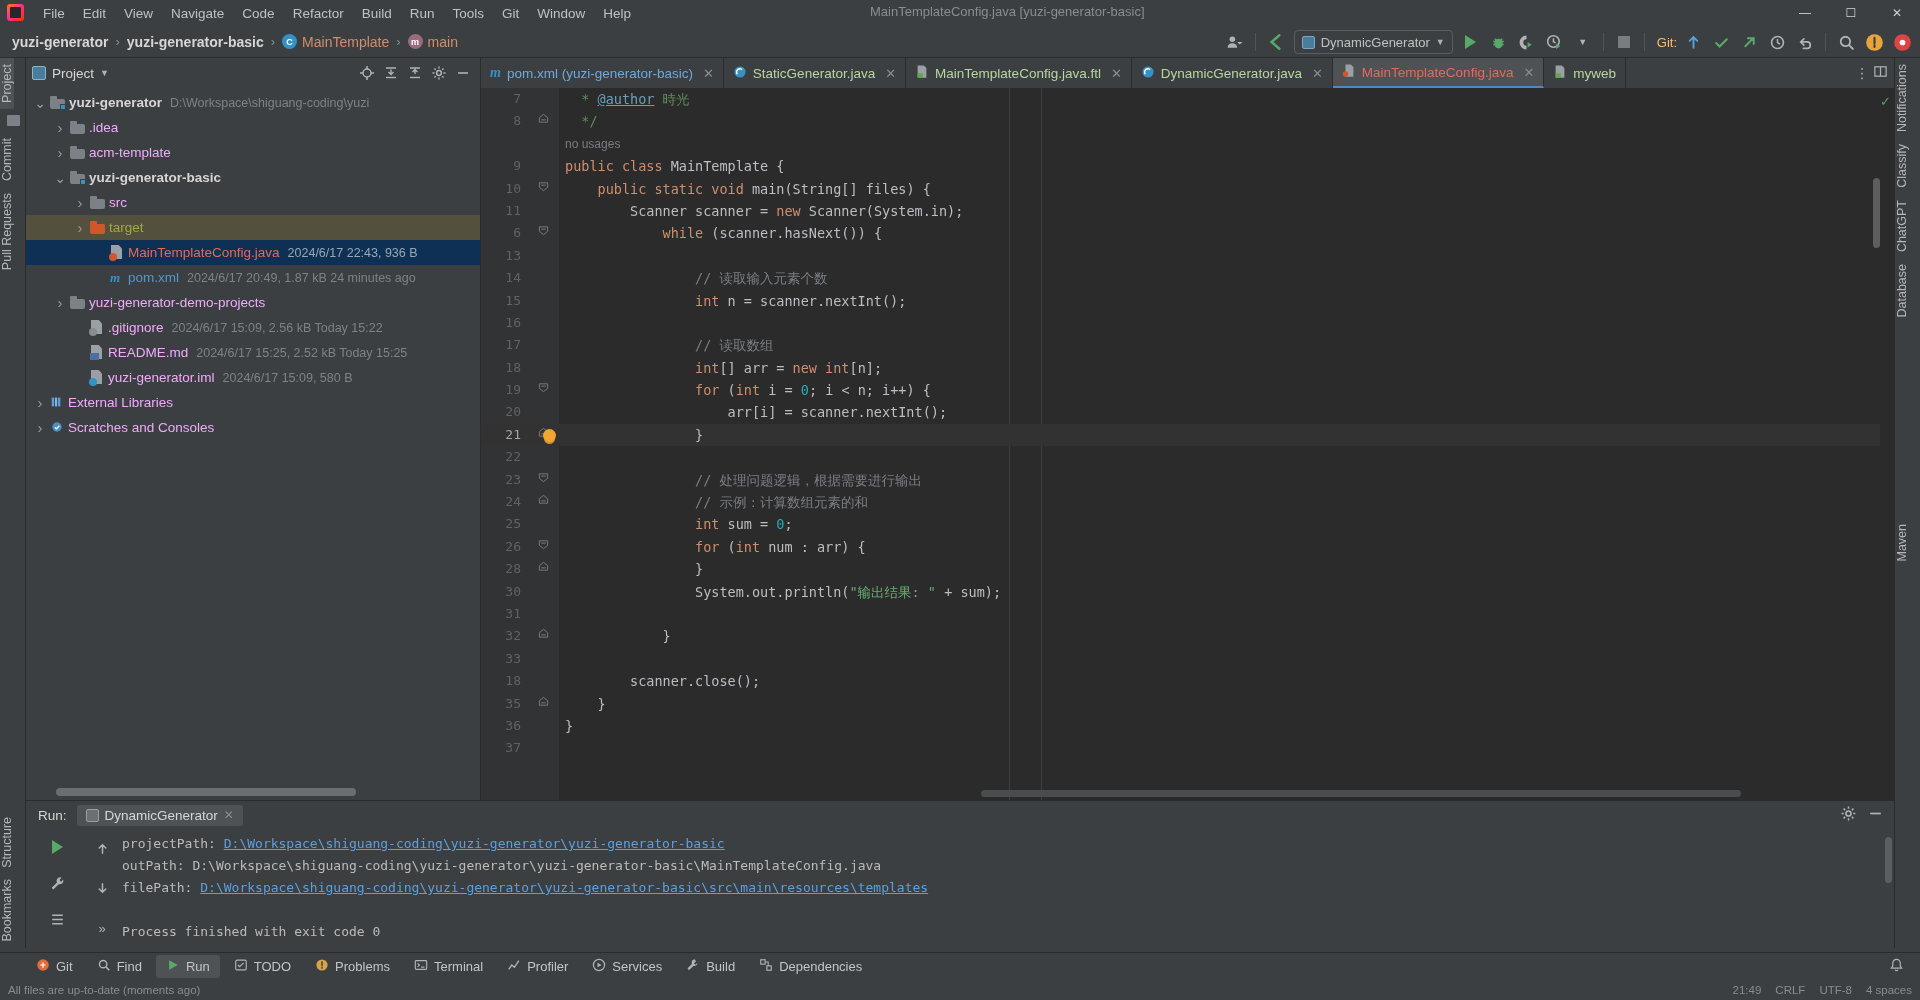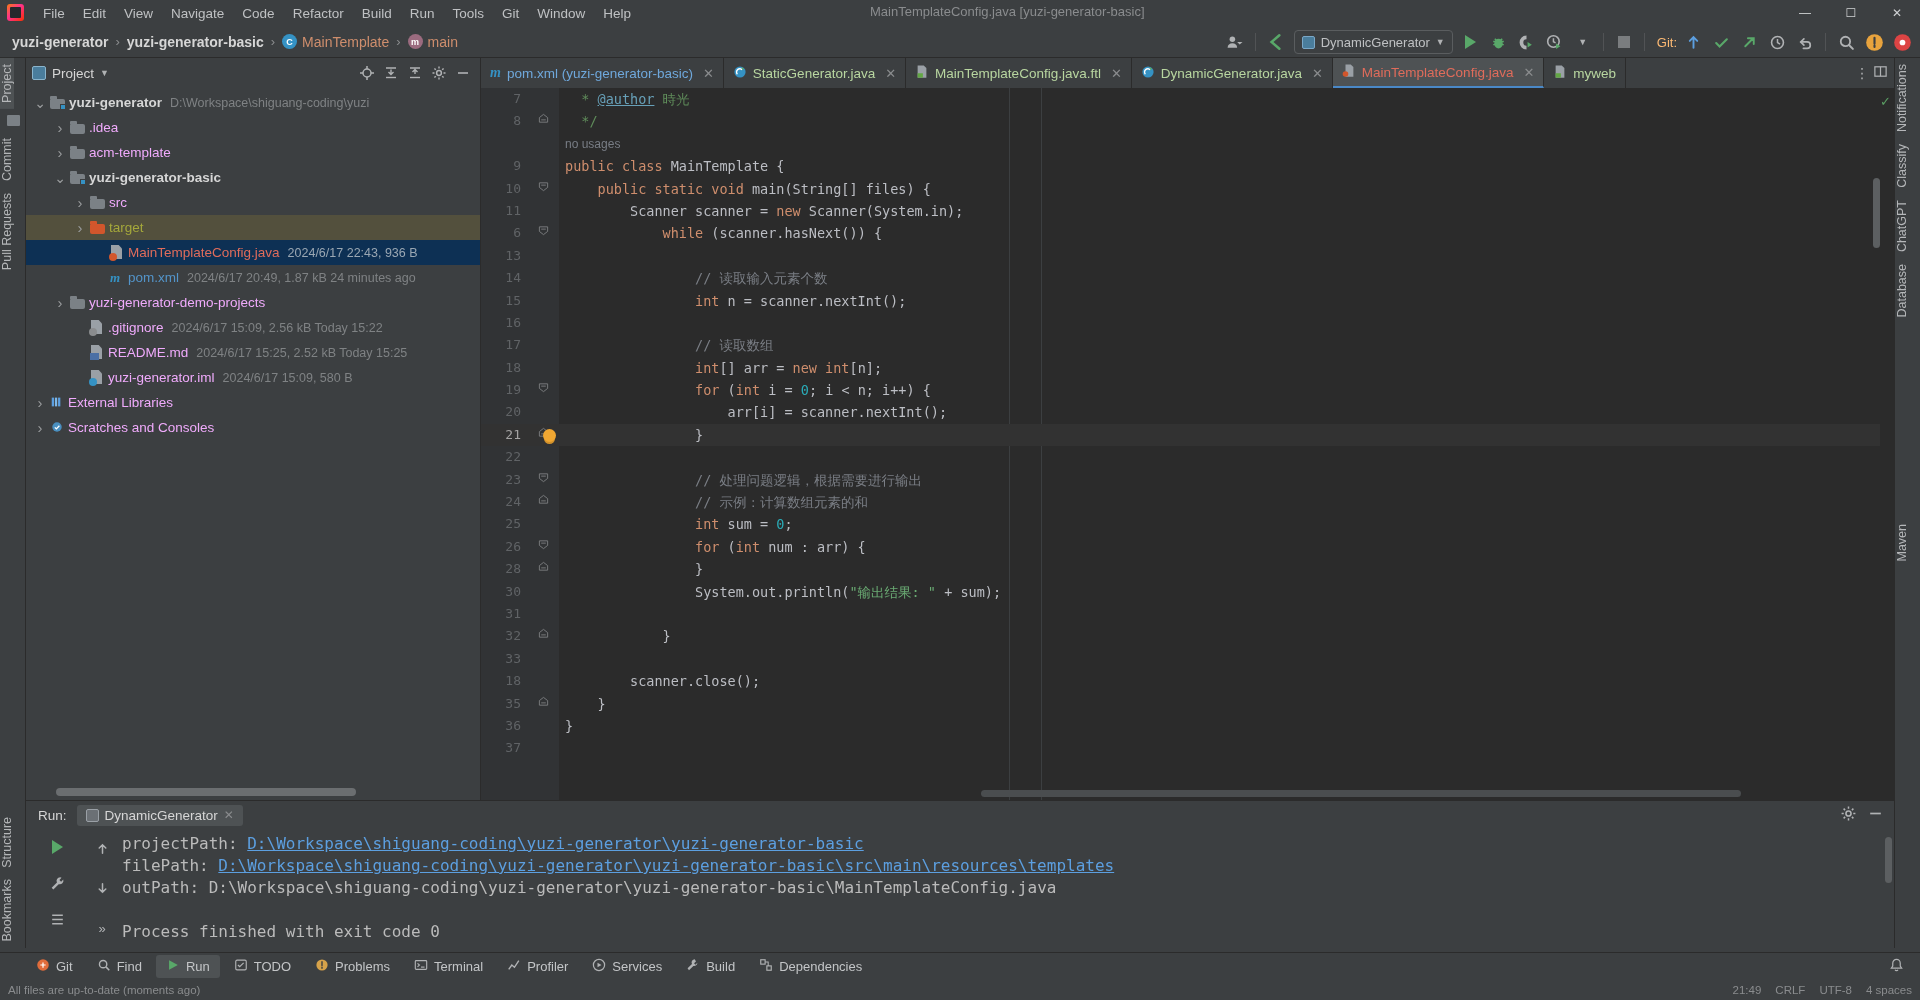--- a/index.html
+++ b/index.html
@@ -184,21 +184,21 @@
   .run-tab .ic { width:13px;height:13px;border:1.6px solid #9aa0a6; border-radius:2px; background:#6b7075; }
   .run-head-right { margin-left:auto; display:flex; align-items:center; gap:10px; padding-right:10px; color:#b0b2b4; }
 
   .run-side { position:absolute; left:0; top:28px; width:62px; bottom:0; display:flex; flex-direction:column;
     align-items:center; padding-top:6px; gap:12px; }
   .rs { width:26px; height:26px; display:flex; align-items:center; justify-content:center; color:#b0b2b4; }
   .run-side2 { position:absolute; left:62px; top:28px; width:28px; bottom:0; display:flex; flex-direction:column;
     align-items:center; padding-top:6px; gap:14px; }
 
   .console { position:absolute; left:96px; right:8px; top:32px; bottom:4px;
-    font-family:"DejaVu Sans Mono","Liberation Mono",monospace; font-size:16px; line-height:22px; color:#bbbbbb; }
+    font-family:"DejaVu Sans Mono","Liberation Mono",monospace; font-size:13px; line-height:22px; color:#bbbbbb; }
   .lnk { color:#5c9fe0; text-decoration:underline; }
   .cvscroll { position:absolute; right:2px; top:36px; width:7px; height:46px; background:#5c5f61; border-radius:4px; }
 
   
   .statusbar {
     position:absolute; left:0; bottom:20px; width:1920px; height:28px; background:#3c3f41;
     display:flex; align-items:center; padding-left:26px; gap:4px; font-size:13px;
     border-top:1px solid #2b2b2b;
   }
   .sb-item { display:flex; align-items:center; gap:6px; padding:3px 10px; color:#c3c5c7; white-space:nowrap; }
@@ -882,22 +882,22 @@
     <div class="rs">
       <svg width="15" height="15" viewBox="0 0 16 16">
           <path d="M8 3v9M4.5 8.5L8 12l3.5-3.5" stroke="#b0b2b4" stroke-width="1.6" fill="none" stroke-linecap="round"></path>
         </svg>
     </div>
     <div class="rs" style="font-size:13px;color:#b0b2b4;">»</div>
   </div>
 
   <div class="console">
       <div><span>projectPath: </span><span class="lnk">D:\Workspace\shiguang-coding\yuzi-generator\yuzi-generator-basic</span></div>
+      <div><span>outPath: </span><span>D:\Workspace\shiguang-coding\yuzi-generator\yuzi-generator-basic\MainTemplateConfig.java</span></div>
       <div><span>filePath: </span><span class="lnk">D:\Workspace\shiguang-coding\yuzi-generator\yuzi-generator-basic\src\main\resources\templates</span></div>
-      <div><span>outPath: </span><span>D:\Workspace\shiguang-coding\yuzi-generator\yuzi-generator-basic\MainTemplateConfig.java</span></div>
       <div>&nbsp;</div>
       <div><span>Process finished with exit code 0</span></div>
     </div>
   <div class="cvscroll"></div>
 </div>
 
 <div class="statusbar">
     <div class="sb-item">
       <span><svg width="14" height="14" viewBox="0 0 16 16">
           <circle cx="8" cy="8" r="6.6" fill="#e06c3b"></circle>

